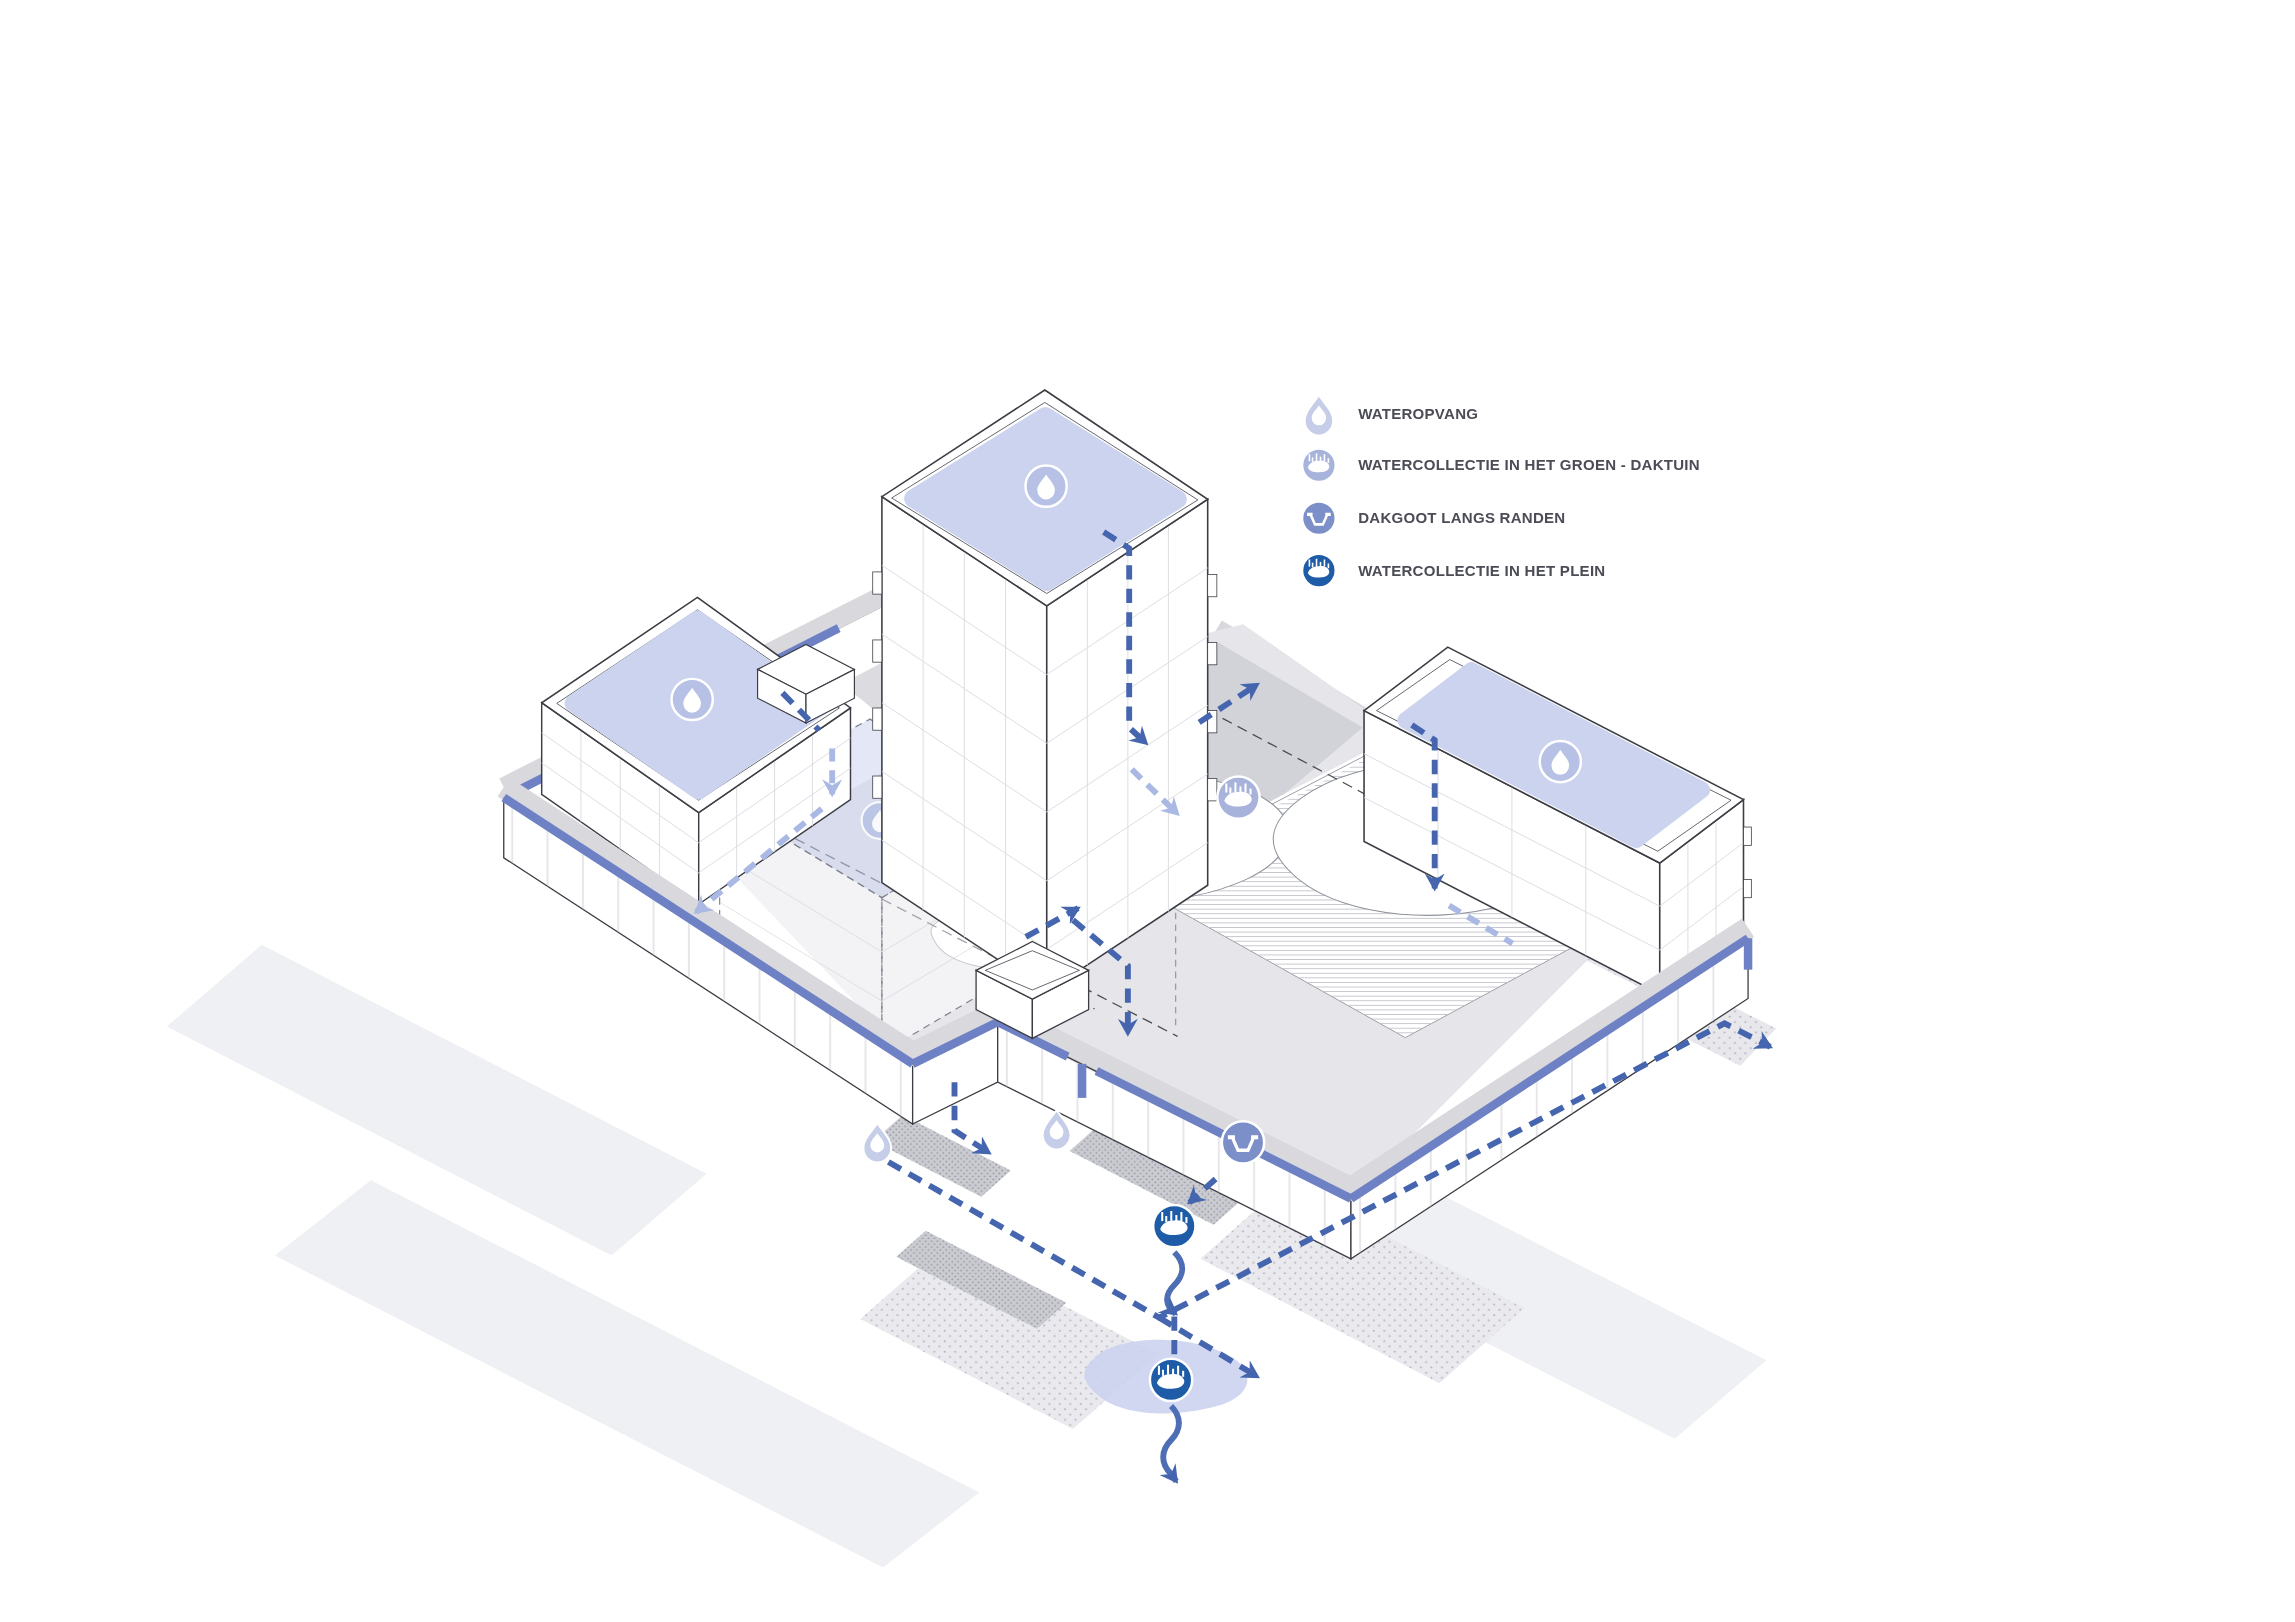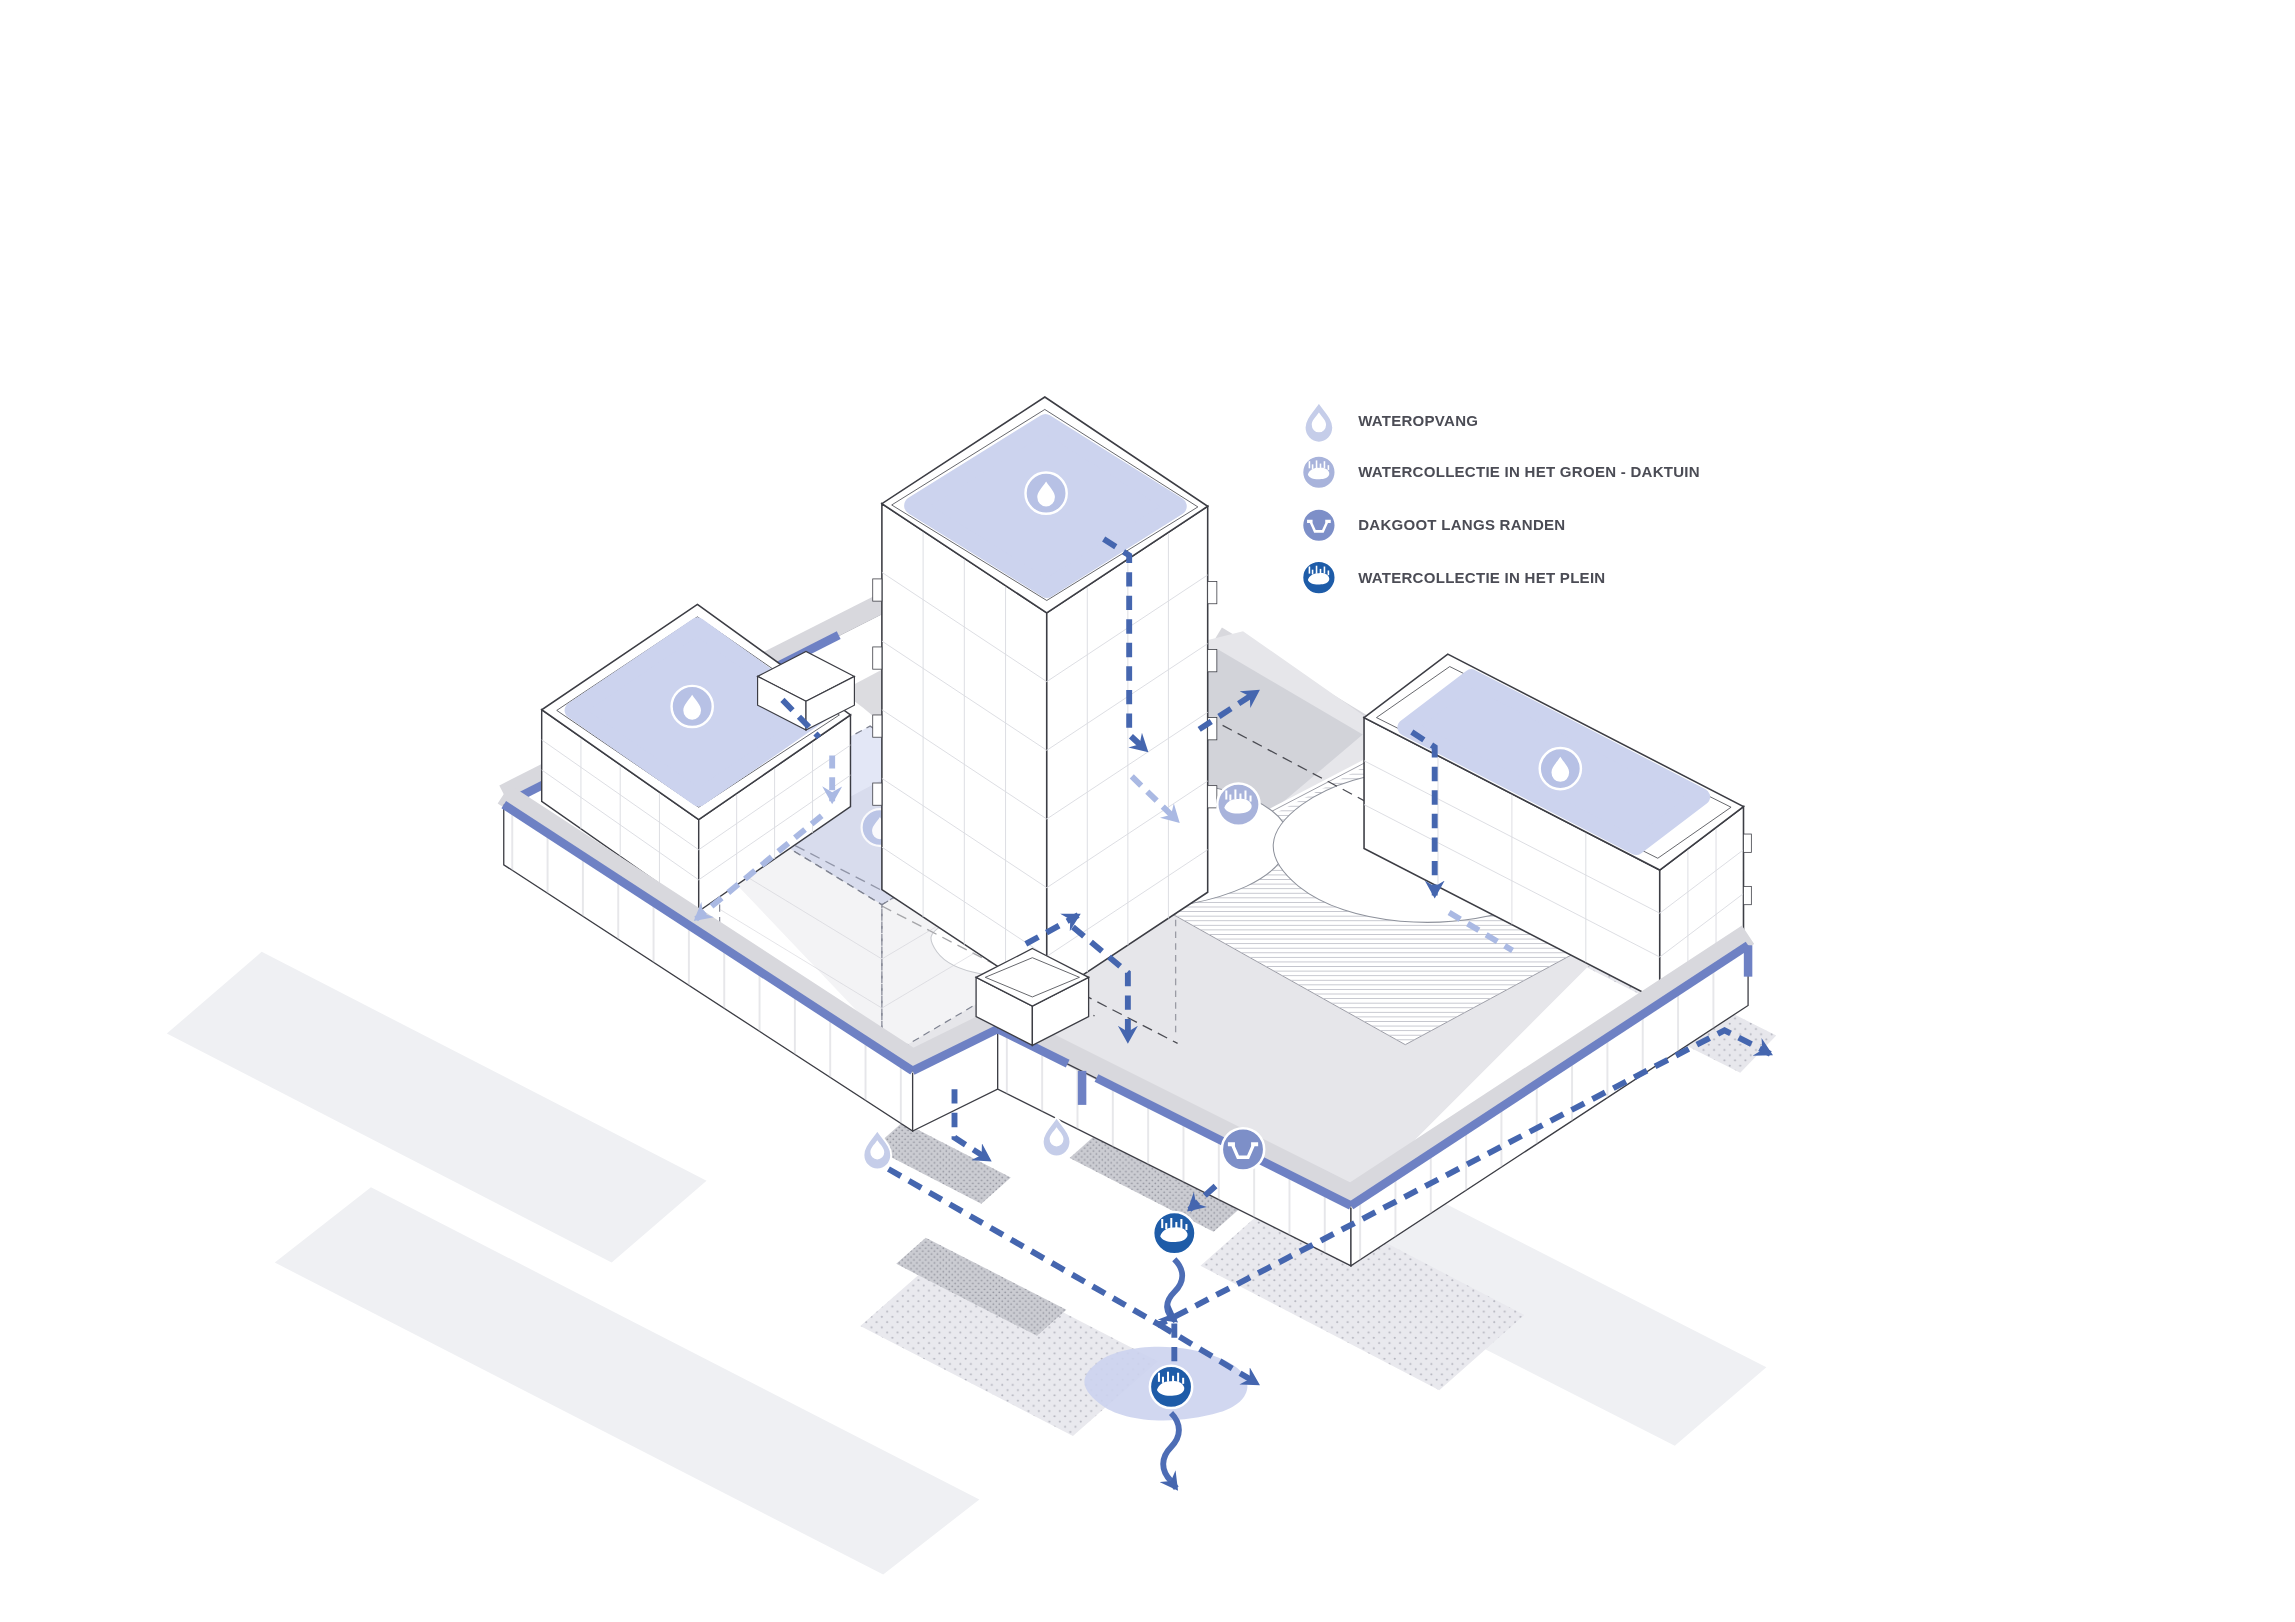--- a/index.html
+++ b/index.html
@@ -1,17 +1,17 @@
 <!DOCTYPE html>
 <html style="font-size:10.5px"><head>
 <meta charset="utf-8">
 <style>
   html,body{margin:0;padding:0;background:#ffffff;}
   body{width:2295px;height:1623px;position:relative;font-family:"Liberation Sans",sans-serif;}
-  #stage{position:absolute;left:0;top:16px;width:2295px;height:1345px;}
+  #stage{position:absolute;left:0;top:9px;width:2295px;height:1345px;}
   svg{display:block;}
   text.legend-label{font-family:"Liberation Sans","DejaVu Sans",sans-serif;font-weight:700;font-size:23px;letter-spacing:.4px;}
 </style>
 </head>
 <body>
 
 <div id="stage">
 <svg viewBox="0 0 3508 2480" width="2295" height="1623" xmlns="http://www.w3.org/2000/svg">
   <defs>
 

